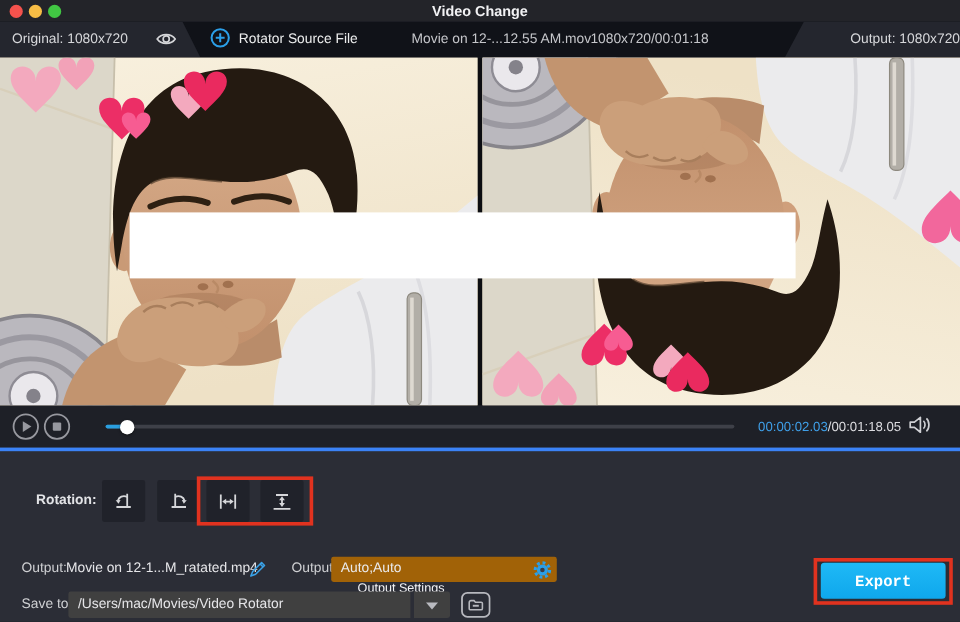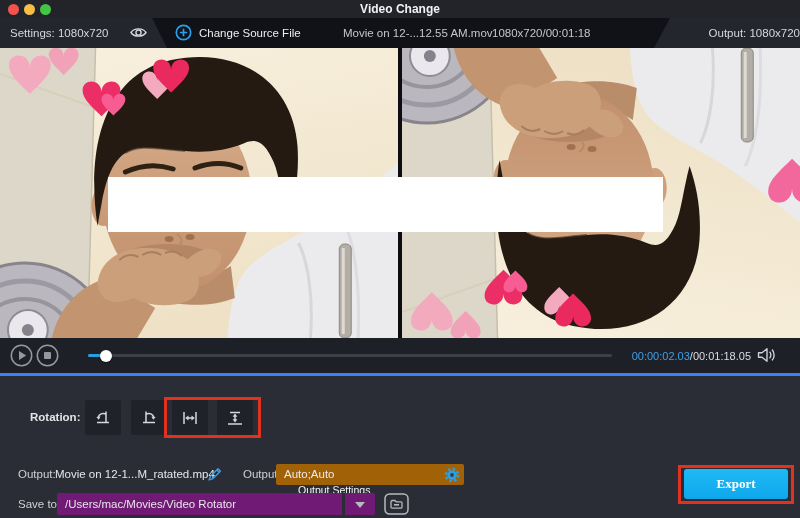--- a/index.html
+++ b/index.html
@@ -53,31 +53,31 @@
   .row-label{color:#cfd0d3;font-size:11.5px;}
   .out-label1{position:absolute;left:18px;top:88px;line-height:21px;}
   .out-file{position:absolute;left:55px;top:88px;line-height:21px;color:#e6e6e9;font-size:11.5px;}
   .pencil{position:absolute;left:206px;top:90px;cursor:pointer;}
   .out-label2{position:absolute;left:243px;top:88px;line-height:21px;}
   .format-field{position:absolute;left:276px;top:88px;width:145px;height:21px;background:#a16207;border-radius:2px;cursor:pointer;padding-left:43px;}
   .format-field .val{position:absolute;left:8px;top:0;line-height:21px;color:#eaeaec;font-size:11.5px;}
   .gear{position:absolute;right:4px;top:3px;cursor:pointer;}
   .tooltip{position:absolute;left:298px;top:108px;color:#f4f4f6;font-size:10.5px;font-weight:normal;}
   .save-label{position:absolute;left:18px;top:117px;line-height:22px;}
-  .save-field{position:absolute;left:57px;top:117px;width:318px;height:22px;background:#701a75;border-radius:2px;}
+  .save-field{position:absolute;left:57px;top:117px;width:318px;height:22px;background:#404040;border-radius:2px;}
   .save-input{position:absolute;left:0;top:0;width:280px;height:22px;background:transparent;border:none;outline:none;
               color:#e6e6e9;font-size:11.5px;padding:0 0 0 8px;font-family:"Liberation Sans",sans-serif;}
   .save-divider{position:absolute;right:30px;top:0;width:3px;height:22px;background:#2b2d36;}
   .save-caret{position:absolute;right:10px;top:9px;width:0;height:0;cursor:pointer;
               border-left:5.5px solid transparent;border-right:5.5px solid transparent;border-top:6px solid #b9bac0;}
   .browse-btn{position:absolute;left:384px;top:117px;width:25px;height:22px;background:transparent;border:none;
               padding:0;cursor:pointer;}
   .export-btn{position:absolute;left:684px;top:93px;width:104px;height:30px;border:none;border-radius:3px;
               background:linear-gradient(#1fb9f6,#0fa7ec);color:#ffffff;font-size:13px;font-weight:bold;
-              cursor:pointer;font-family:Liberation Serif, serif;}
+              cursor:pointer;font-family:Liberation Mono, monospace;}
 </style>
 </head>
 <body>
 
 <svg width="0" height="0" style="position:absolute" aria-hidden="true">
   <defs>
     <linearGradient id="wallg" x1="0" y1="0" x2="0.25" y2="1">
       <stop offset="0" stop-color="#f8f0de"></stop>
         <stop offset="1" stop-color="#eee1c6"></stop>
     </linearGradient>
@@ -145,36 +145,36 @@
     <div class="lights">
       <span class="light red"></span>
       <span class="light yellow"></span>
       <span class="light green"></span>
     </div>
     <div class="win-title">Video Change</div>
   </div>
 
   <div class="toolbar">
     <div class="tab-left">
-      <span class="lbl">Settings: 1080x720</span>
+      <span class="lbl">Original: 1080x720</span>
       <span class="eye">
         <svg width="19" height="15" viewBox="0 0 16 14">
           <path d="M1,7 C4,2.5 12,2.5 15,7 C12,11.5 4,11.5 1,7 Z" stroke="#d4d5d8" stroke-width="1.3" fill="none"></path>
           <circle cx="8" cy="7" r="2.4" stroke="#d4d5d8" stroke-width="1.3" fill="none"></circle>
         </svg>
       </span>
     </div>
     <div class="change-source">
       <span>
         <svg width="17" height="17" viewBox="0 0 17 17">
           <circle cx="8.5" cy="8.5" r="7.2" stroke="#2b9fe8" stroke-width="1.7" fill="none"></circle>
           <path d="M8.5,4.8 L8.5,12.2 M4.8,8.5 L12.2,8.5" stroke="#2b9fe8" stroke-width="1.7"></path>
         </svg>
       </span>
-      <span>Change Source File</span>
+      <span>Rotator Source File</span>
     </div>
     <span class="file-name">Movie on 12-...12.55 AM.mov</span>
     <span class="file-meta">1080x720/00:01:18</span>
     <div class="tab-right">
       <span class="lbl">Output: 1080x720</span>
     </div>
   </div>
 
   <div class="preview">
     <div class="frame">

